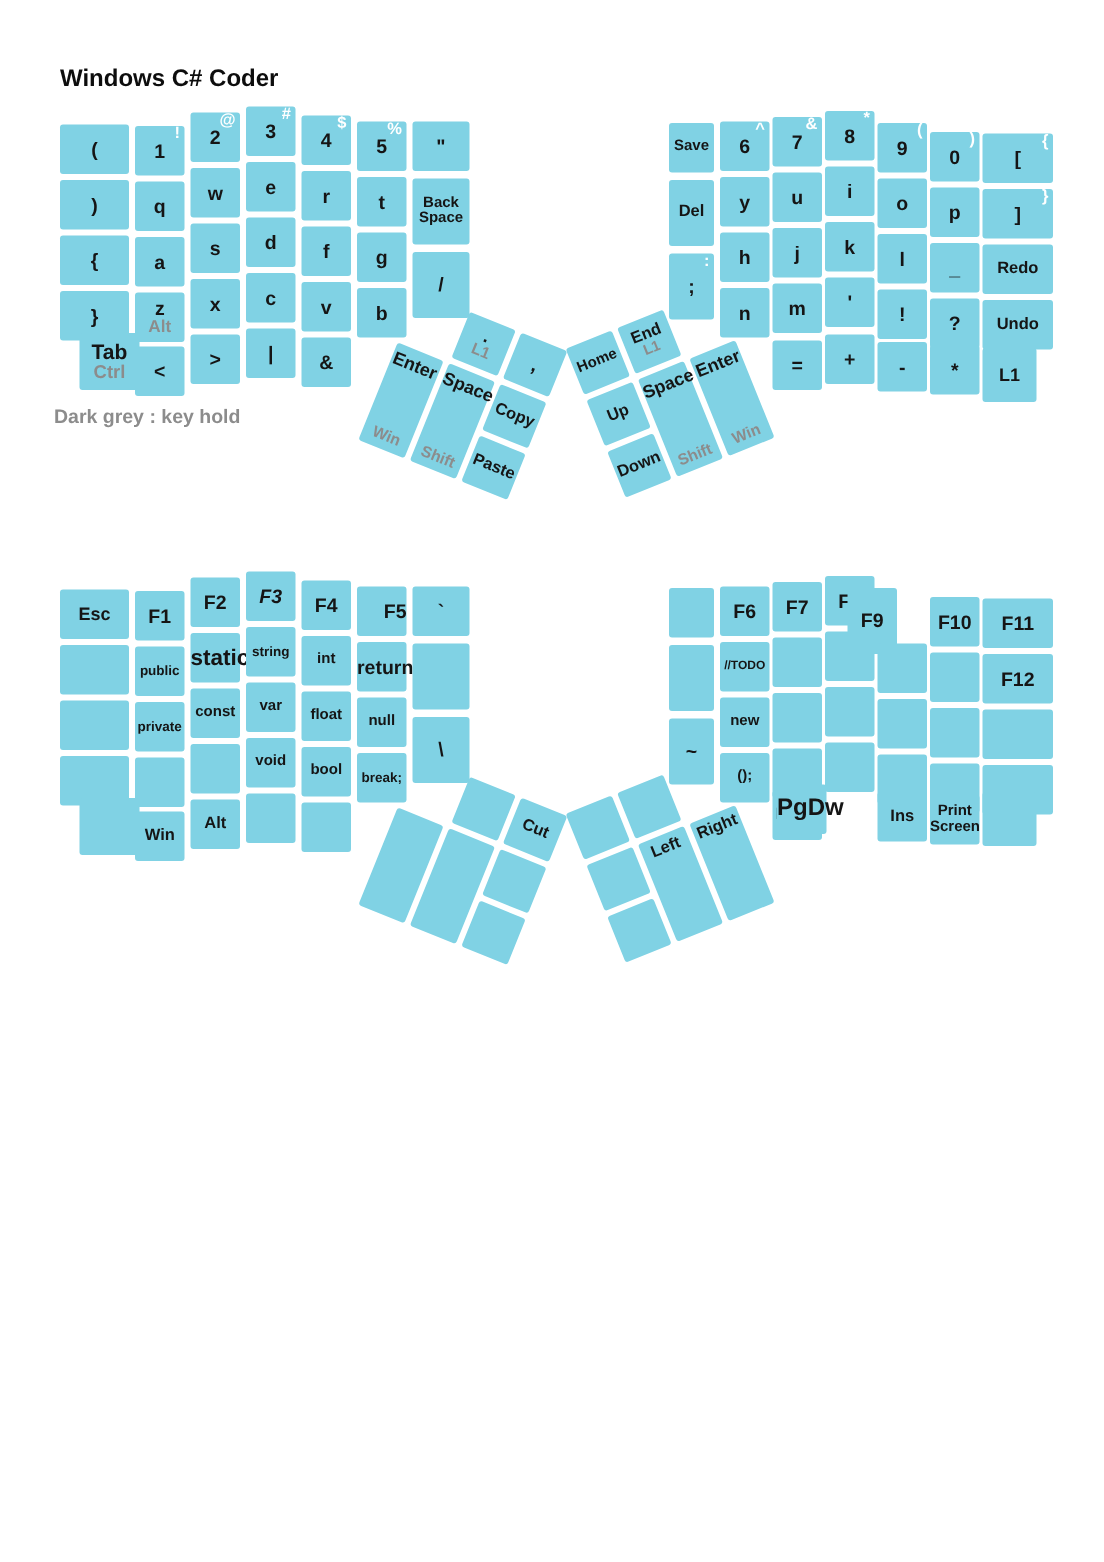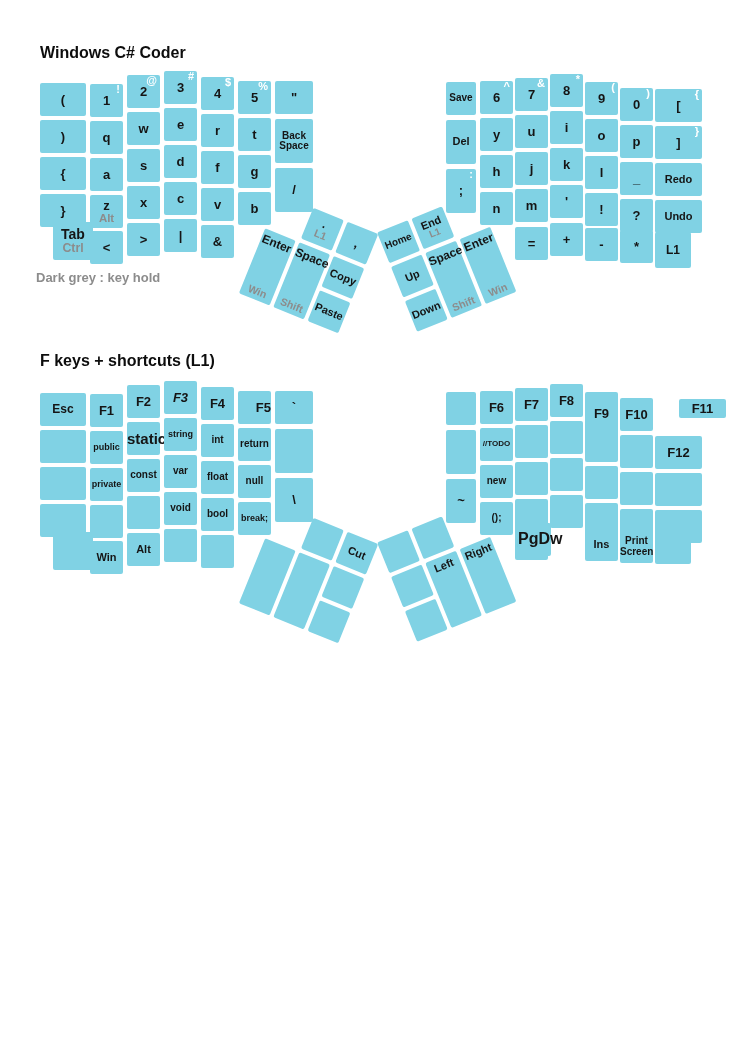--- a/index.html
+++ b/index.html
@@ -16,21 +16,20 @@
   .key .shift{position:absolute;top:0px;right:3px;font-size:11px;color:var(--shift,#ffffff);}
   .key .hold{color:var(--hold,#8c8c8c);font-size:0.88em;}
   .key.tall{justify-content:space-between;padding:4px 0 3px 0;}
 </style>
 </head>
 <body>
 
 <div class="page">
   <h1 class="title" style="top:44px;">Windows C# Coder</h1>
   <div class="note" style="top:270px;">Dark grey : key hold</div>
-  <h1 class="title" style="top:352px;">F keys + shortcuts (L1)</h1>
   <div>
       <div class="cluster">
         <div class="key" style="left: 40px; top: 83px; width: 46px; height: 33px;">
           <span class="tap">(</span>
         </div>
         <div class="key" style="left: 40px; top: 120px; width: 46px; height: 33px;">
           <span class="tap">)</span>
         </div>
         <div class="key" style="left: 40px; top: 157px; width: 46px; height: 33px;">
           <span class="tap">{</span>
@@ -329,21 +328,21 @@
         </div>
         <div class="key" style="left: 201px; top: 461px; width: 33px; height: 33px; font-size: 10px;">
           <span class="tap">float</span>
         </div>
         <div class="key" style="left: 201px; top: 498px; width: 33px; height: 33px; font-size: 10px;">
           <span class="tap">bool</span>
         </div>
         <div class="key" style="left: 238px; top: 391px; width: 33px; height: 33px; align-items: flex-end;">
           <span class="tap">F5</span>
         </div>
-        <div class="key" style="left: 238px; top: 428px; width: 33px; height: 33px; font-size: 10px;">
+        <div class="key" style="left: 238px; top: 428px; width: 33px; height: 33px; font-size: 13px;">
           <span class="tap">return</span>
         </div>
         <div class="key" style="left: 238px; top: 465px; width: 33px; height: 33px; font-size: 10px;">
           <span class="tap">null</span>
         </div>
         <div class="key" style="left: 238px; top: 502px; width: 33px; height: 33px; font-size: 9px;">
           <span class="tap">break;</span>
         </div>
         <div class="key" style="left: 275px; top: 391px; width: 38px; height: 33px;">
           <span class="tap">`</span>
@@ -385,33 +384,33 @@
         </div>
         <div class="key" style="left: 515px; top: 425px; width: 33px; height: 33px;"></div>
         <div class="key" style="left: 515px; top: 462px; width: 33px; height: 33px;"></div>
         <div class="key" style="left: 515px; top: 499px; width: 33px; height: 33px;"></div>
         <div class="key" style="left: 550px; top: 384px; width: 33px; height: 33px;">
           <span class="tap">F8</span>
         </div>
         <div class="key" style="left: 550px; top: 421px; width: 33px; height: 33px;"></div>
         <div class="key" style="left: 550px; top: 458px; width: 33px; height: 33px;"></div>
         <div class="key" style="left: 550px; top: 495px; width: 33px; height: 33px;"></div>
-        <div class="key" style="left: 585px; top: 392px; width: 33px; height: 44px;">
+        <div class="key" style="left: 565px; top: 392px; width: 33px; height: 44px;">
           <span class="tap">F9</span>
         </div>
         <div class="key" style="left: 585px; top: 429px; width: 33px; height: 33px;"></div>
         <div class="key" style="left: 585px; top: 466px; width: 33px; height: 33px;"></div>
         <div class="key" style="left: 585px; top: 503px; width: 33px; height: 33px;"></div>
         <div class="key" style="left: 620px; top: 398px; width: 33px; height: 33px;">
           <span class="tap">F10</span>
         </div>
         <div class="key" style="left: 620px; top: 435px; width: 33px; height: 33px;"></div>
         <div class="key" style="left: 620px; top: 472px; width: 33px; height: 33px;"></div>
         <div class="key" style="left: 620px; top: 509px; width: 33px; height: 33px;"></div>
-        <div class="key" style="left: 655px; top: 399px; width: 47px; height: 19px; margin-left: 24px;">
+        <div class="key" style="left: 655px; top: 399px; width: 47px; height: 33px;">
           <span class="tap">F11</span>
         </div>
         <div class="key" style="left: 655px; top: 436px; width: 47px; height: 33px;">
           <span class="tap">F12</span>
         </div>
         <div class="key" style="left: 655px; top: 473px; width: 47px; height: 33px;"></div>
         <div class="key" style="left: 655px; top: 510px; width: 47px; height: 33px;"></div>
         <div class="key" style="left: 515px; top: 527px; width: 33px; height: 33px; font-size: 11px;">
           <span class="tap">PgUp</span>
         </div>

